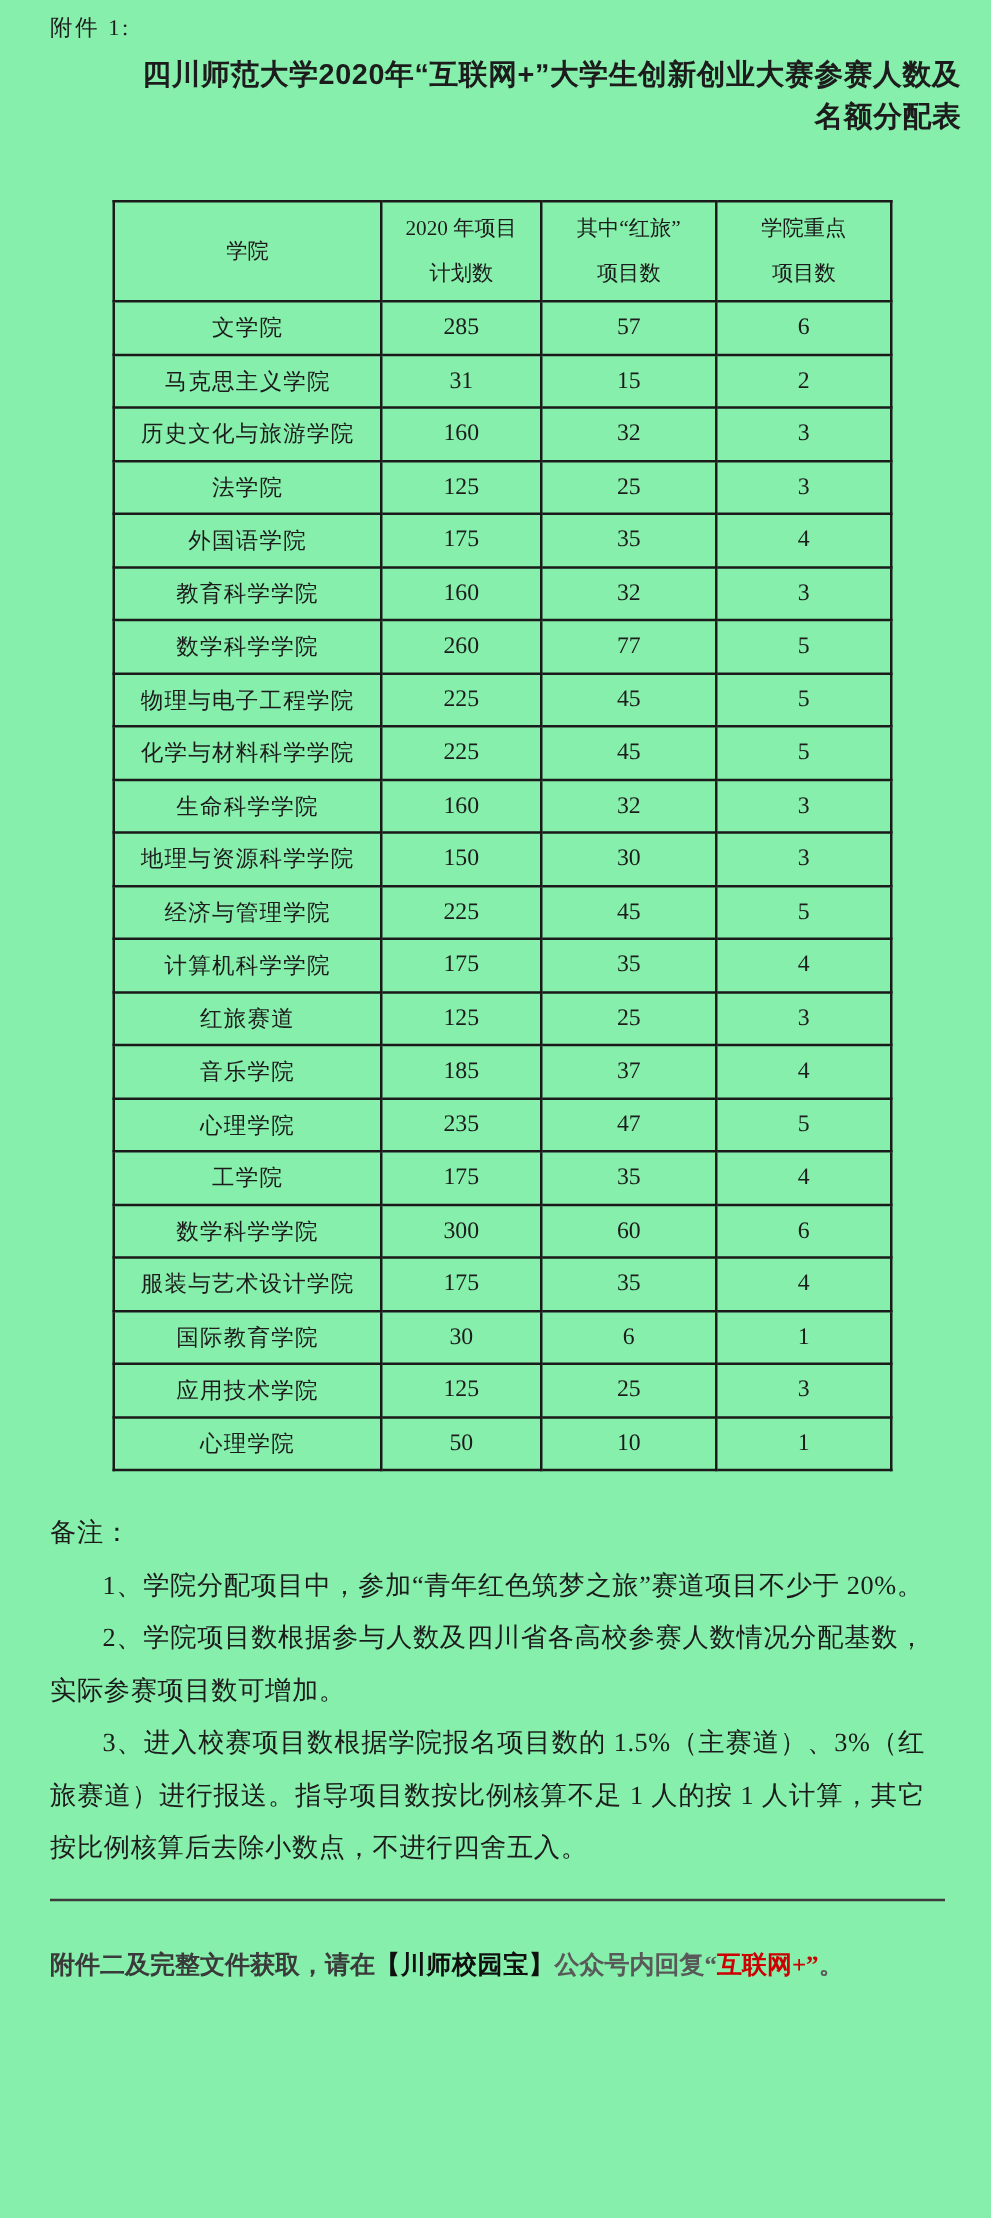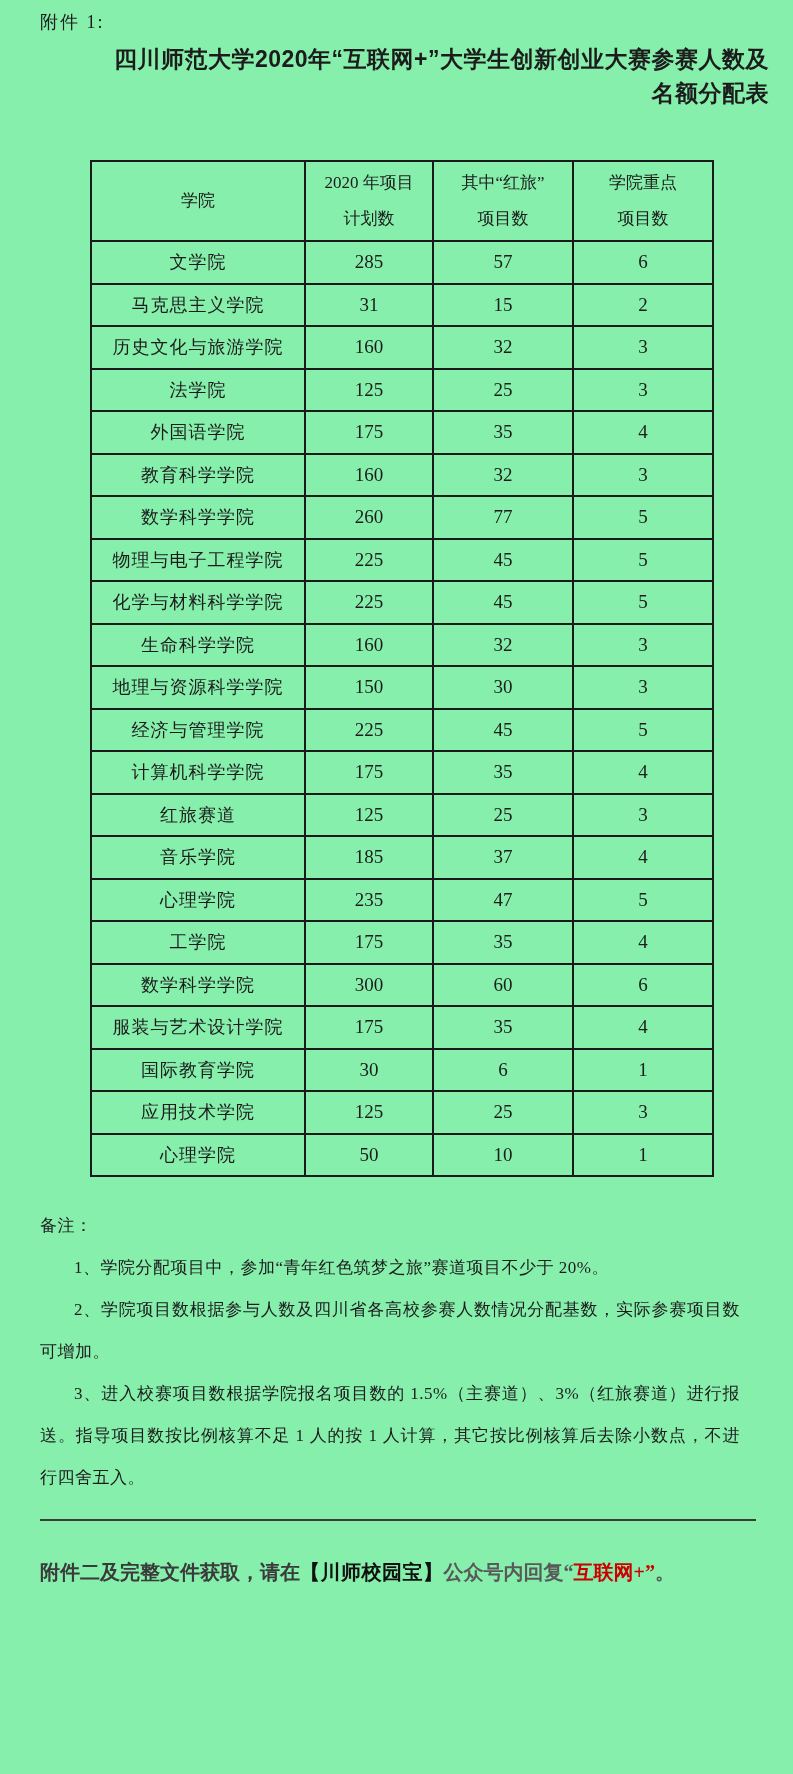--- a/index.html
+++ b/index.html
@@ -46,21 +46,21 @@
     line-height:36px;
   }
   table.alloc td{
     height:40.5px;
   }
   td.c-college{ font-size:18px; letter-spacing:1px; }
   td.c-num{ font-size:19px; }
   .notes{
     width:715px;
     margin:28px 38px 0 40px;
-    font-size:17px;
+    font-size:21px;
     line-height:42px;
     letter-spacing:0.5px;
   }
   .notes p{ margin:0; }
   .notes .note{
     width:700px;
     text-indent:2em;
     text-align:justify;
   }
   .notes .bold-seg{ font-weight:bold; }

